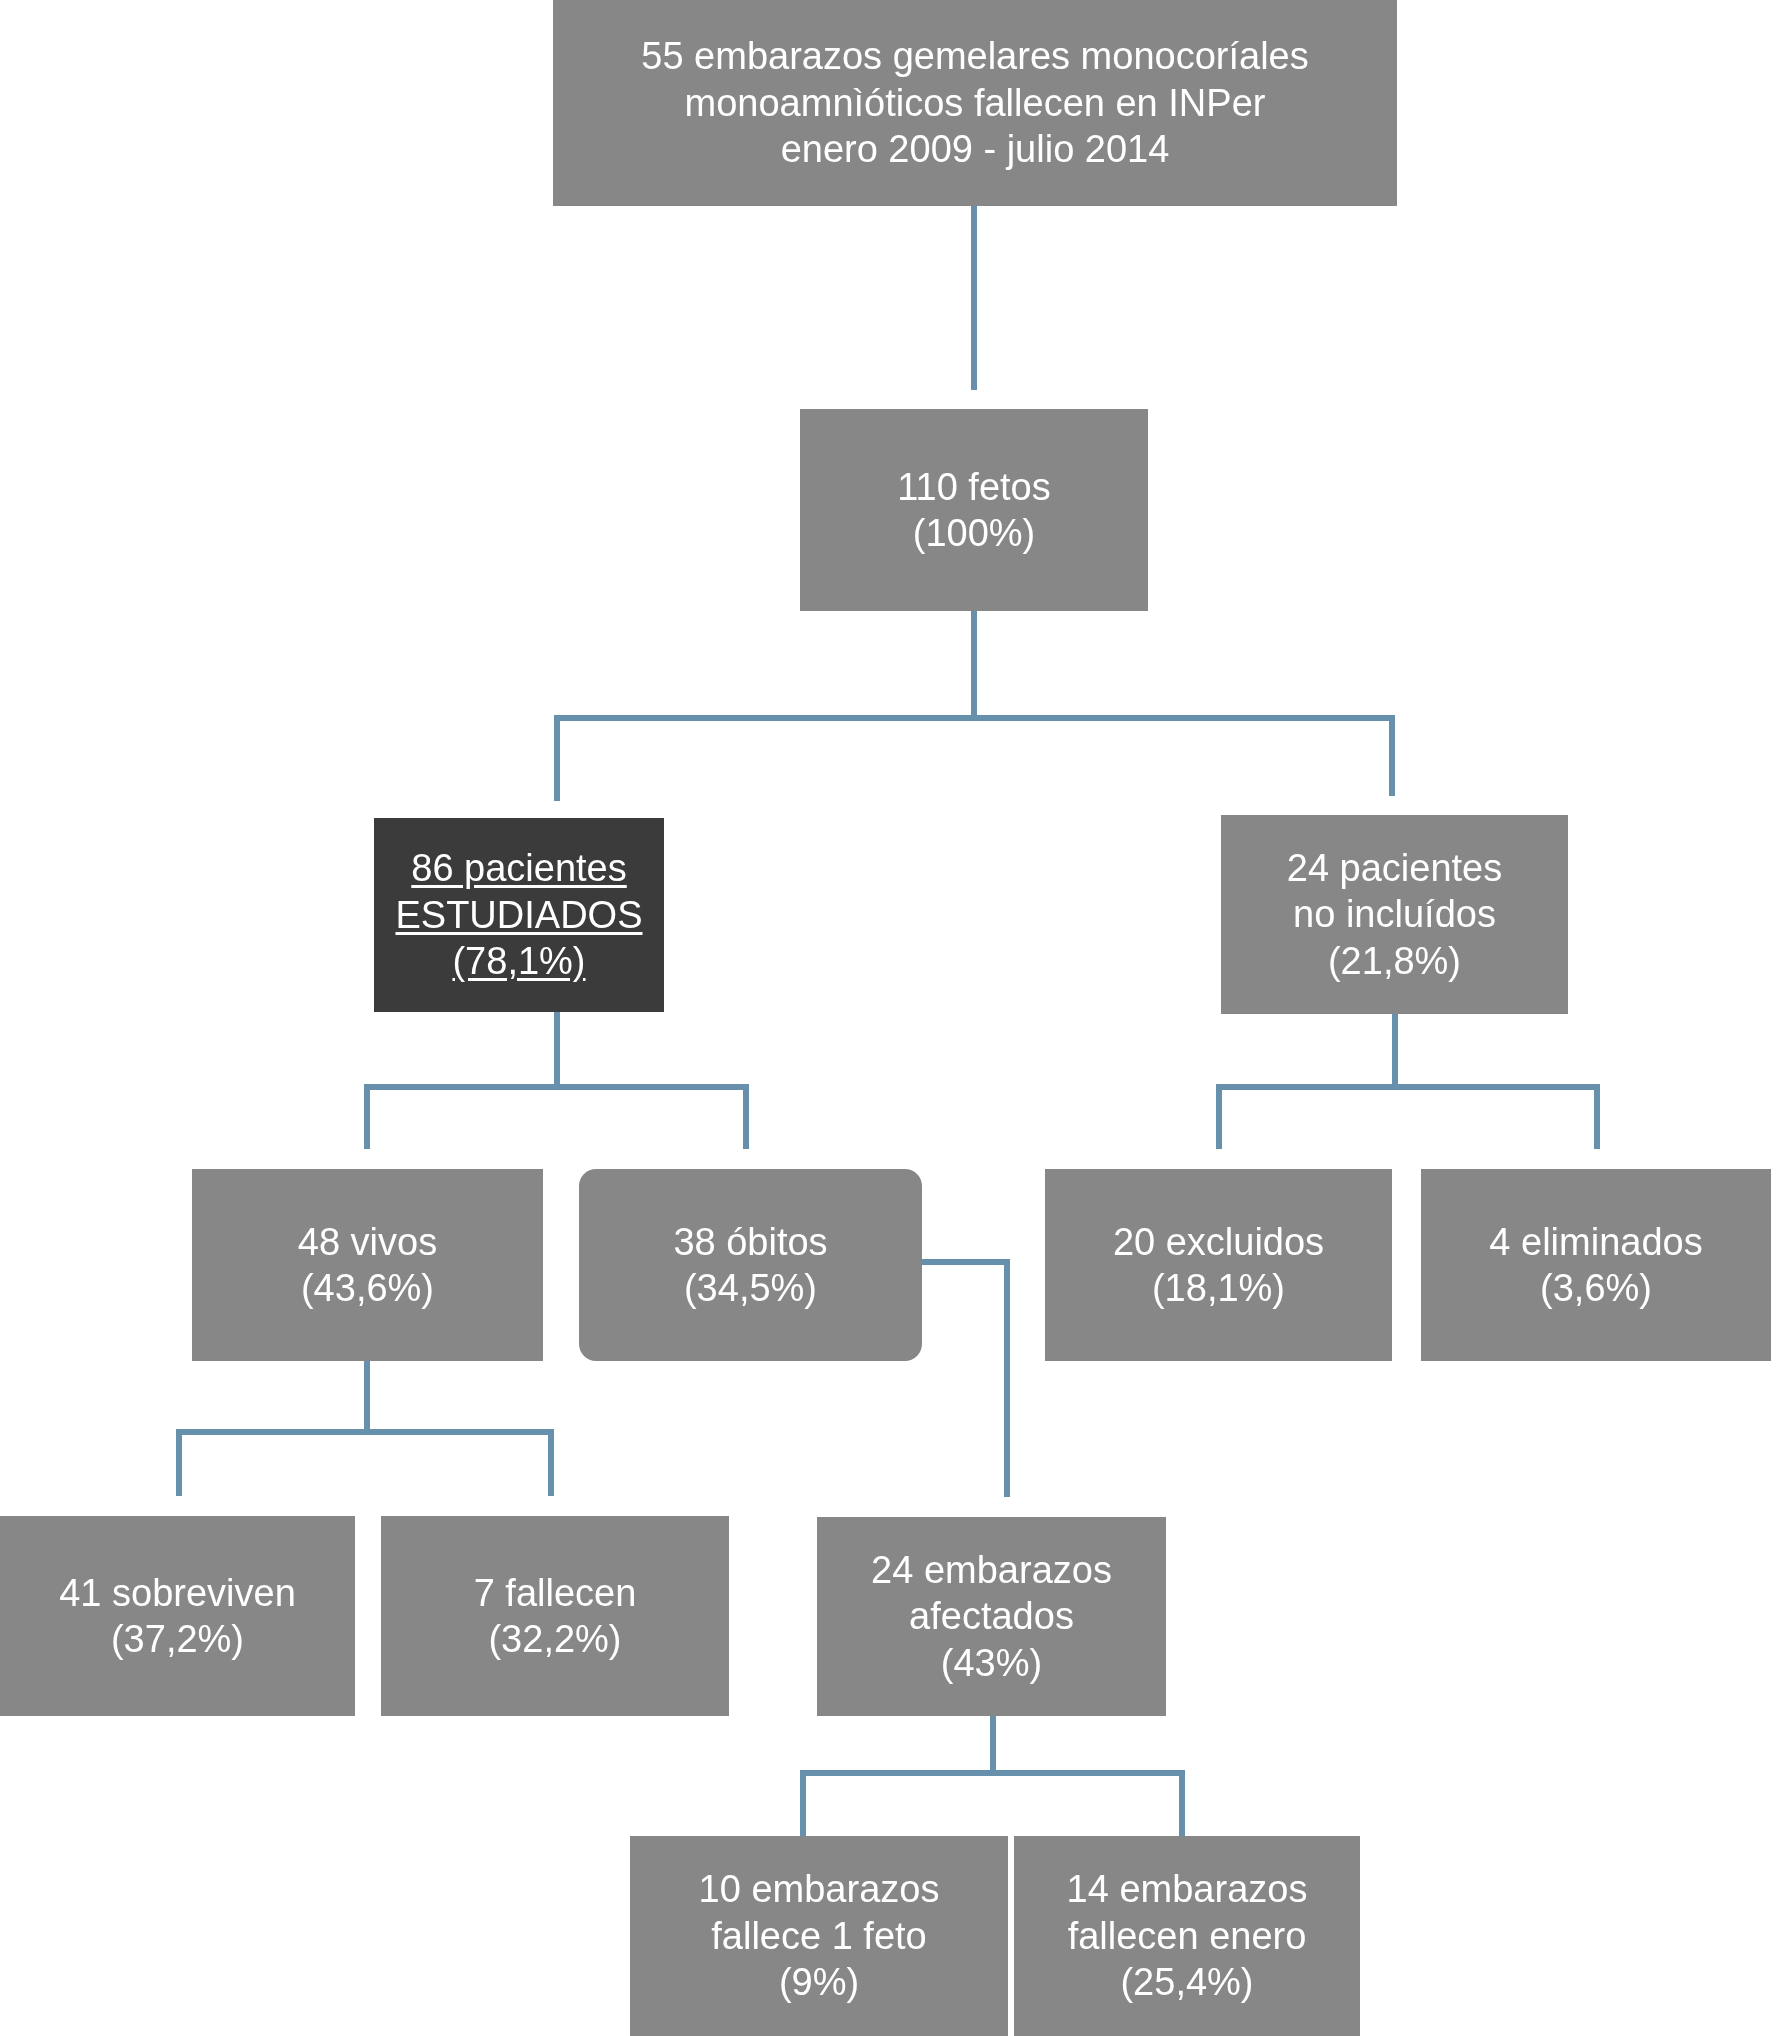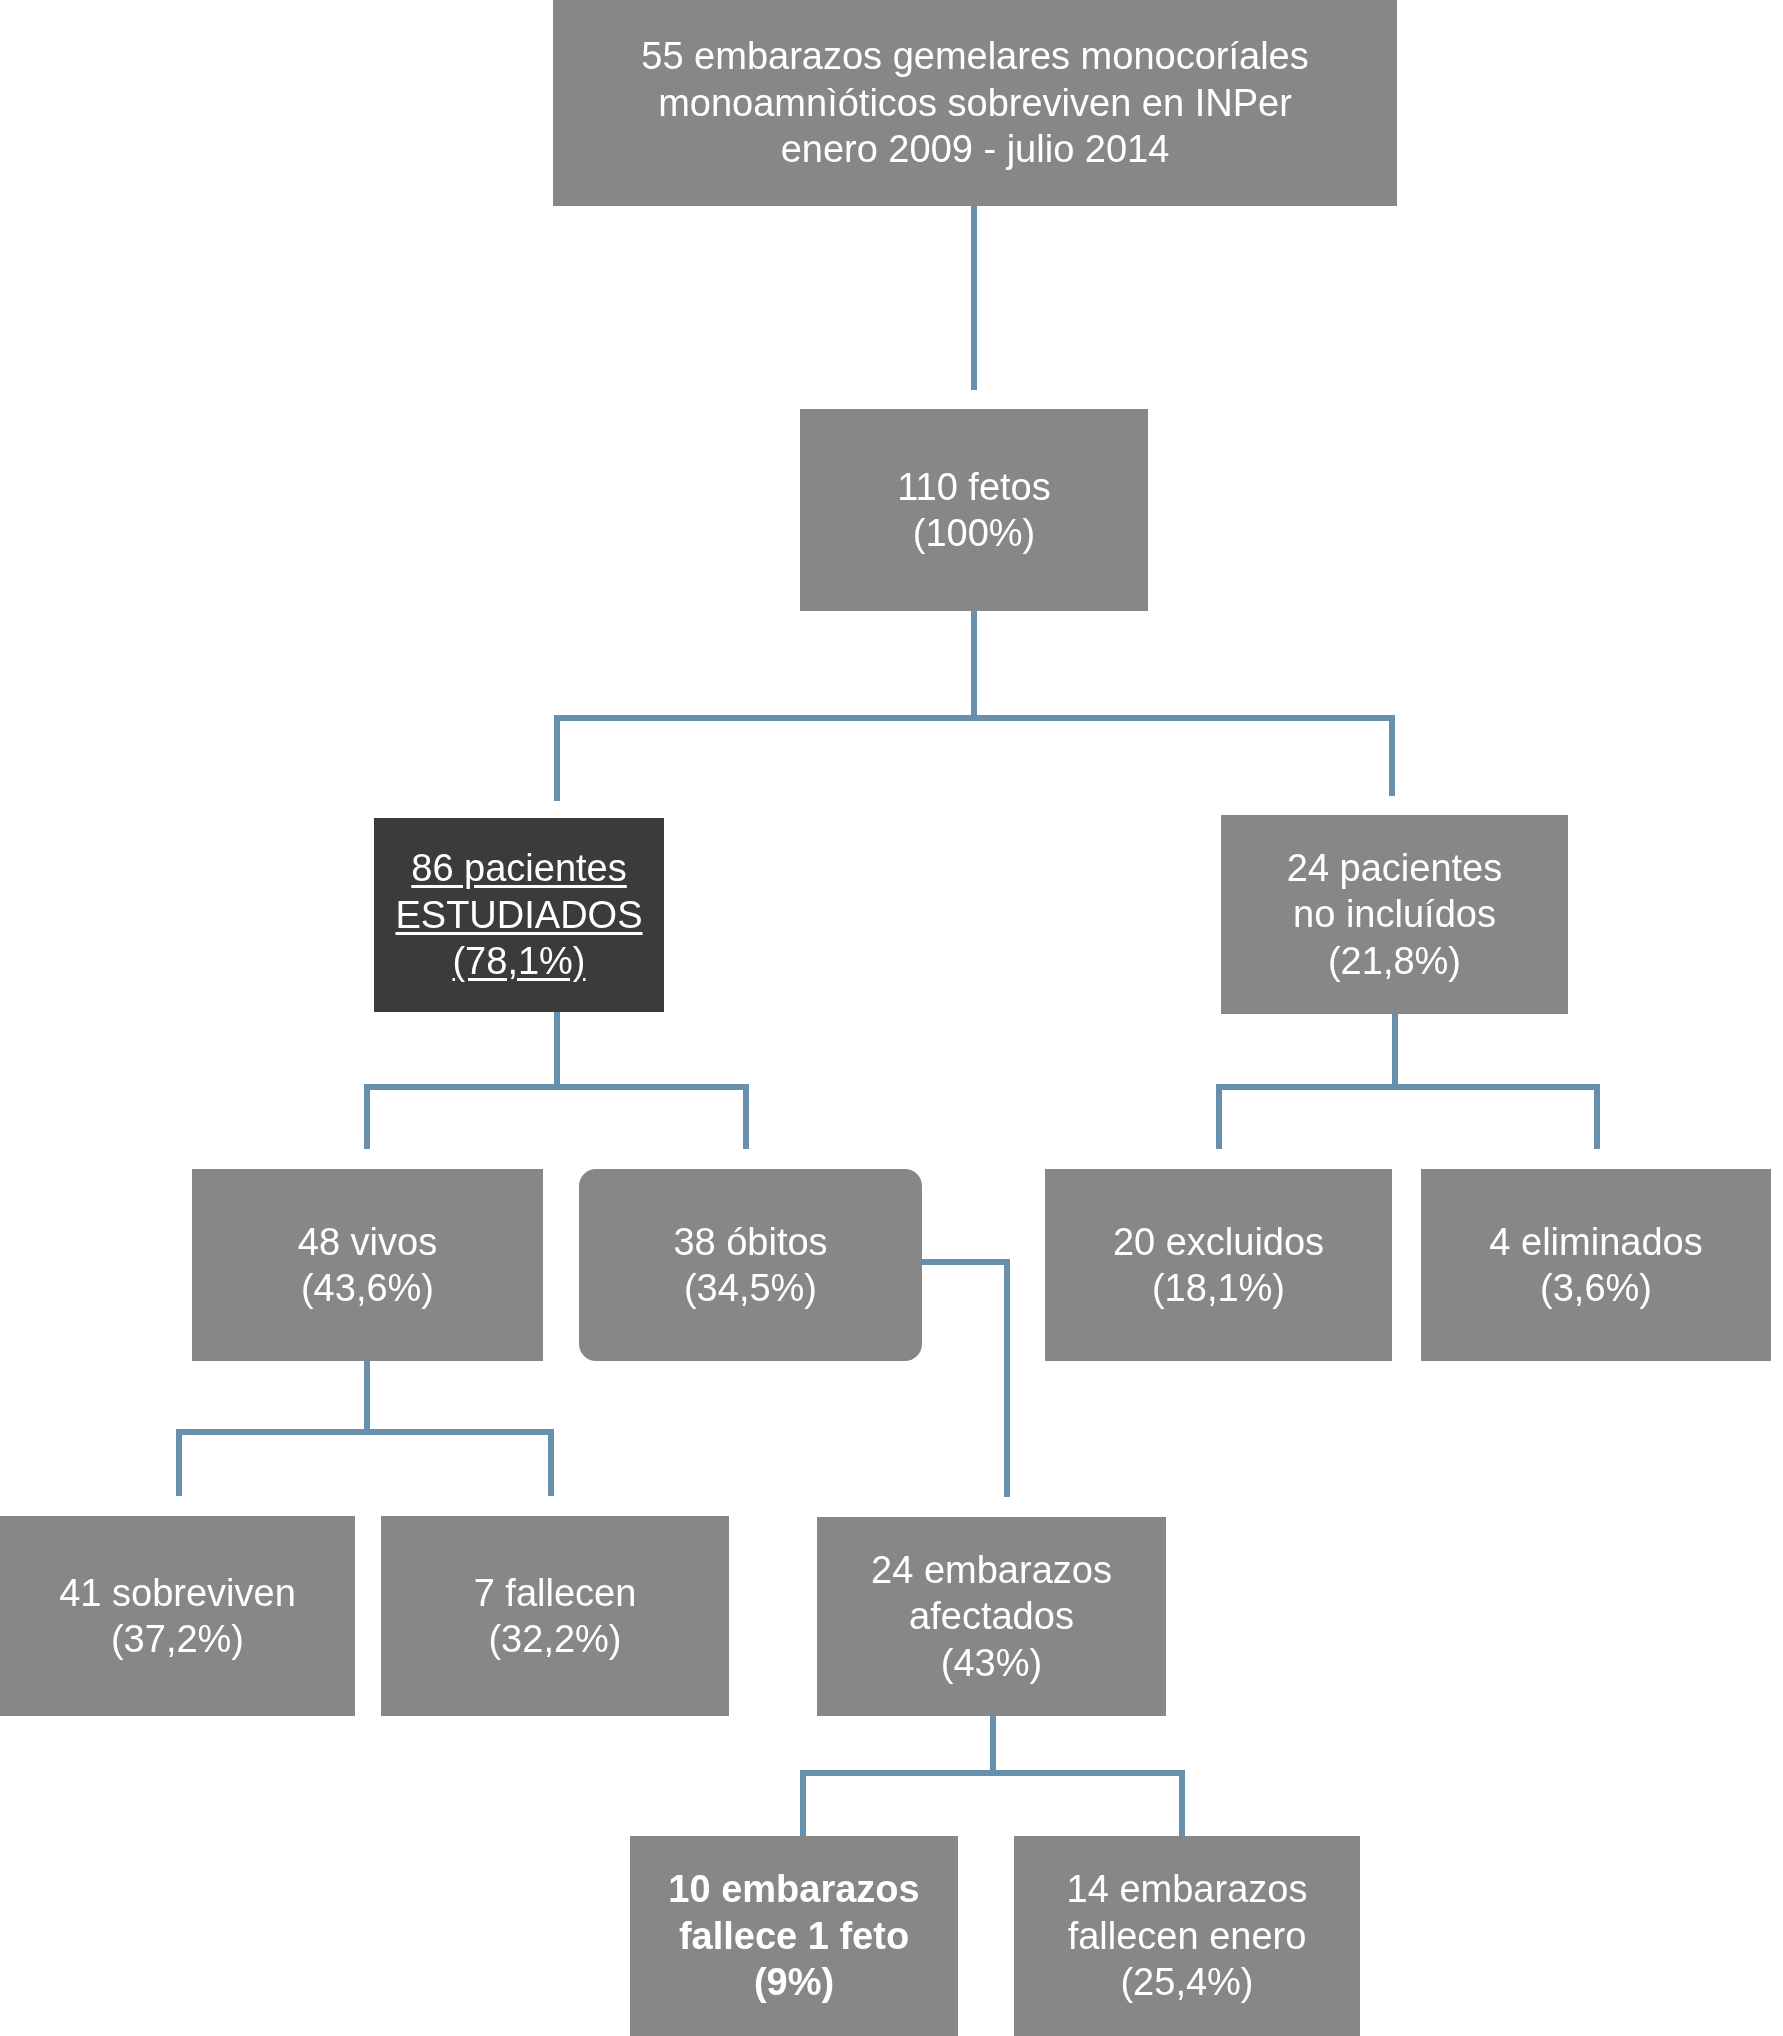--- a/index.html
+++ b/index.html
@@ -68,21 +68,21 @@
   <div class="conn hline" style="left:922px;top:1259px;width:88px;height:6.4px;"></div>
   <div class="conn vline" style="left:1004px;top:1259px;width:5.6px;height:238px;"></div>
 
   <div class="conn vline" style="left:990px;top:1696px;width:5.6px;height:80px;"></div>
   <div class="conn hline" style="left:800px;top:1770px;width:384px;height:6.4px;"></div>
   <div class="conn vline" style="left:800px;top:1770px;width:5.6px;height:67px;"></div>
   <div class="conn vline" style="left:1179px;top:1770px;width:5.6px;height:67px;"></div>
 
   <div class="node f47" style="left:553px;top:0px;width:844px;height:206px;">
     <span class="ln">55 embarazos gemelares monocoríales</span>
-    <span class="ln">monoamnìóticos sobreviven en INPer</span>
+    <span class="ln">monoamnìóticos fallecen en INPer</span>
     <span class="ln">enero 2009 - julio 2014</span>
   </div>
 
   <div class="node f48" style="left:800px;top:389px;width:348px;height:202px;">
     <span class="ln">110 fetos</span>
     <span class="ln">(100%)</span>
   </div>
 
   <div class="node dark f48" style="left:374px;top:798px;width:290px;height:194px;">
     <span class="ln">86 pacientes</span>
@@ -125,21 +125,21 @@
     <span class="ln">7 fallecen</span>
     <span class="ln">(32,2%)</span>
   </div>
 
   <div class="node f48" style="left:817px;top:1497px;width:349px;height:199px;">
     <span class="ln">24 embarazos</span>
     <span class="ln">afectados</span>
     <span class="ln">(43%)</span>
   </div>
 
-  <div class="node f47" style="left:630px;top:1836px;width:328px;height:200px;font-weight:bold;">
+  <div class="node f47" style="left:630px;top:1836px;width:378px;height:200px;">
     <span class="ln">10 embarazos</span>
     <span class="ln">fallece 1 feto</span>
     <span class="ln">(9%)</span>
   </div>
 
   <div class="node f47" style="left:1014px;top:1836px;width:346px;height:200px;">
     <span class="ln">14 embarazos</span>
     <span class="ln">fallecen enero</span>
     <span class="ln">(25,4%)</span>
   </div>

